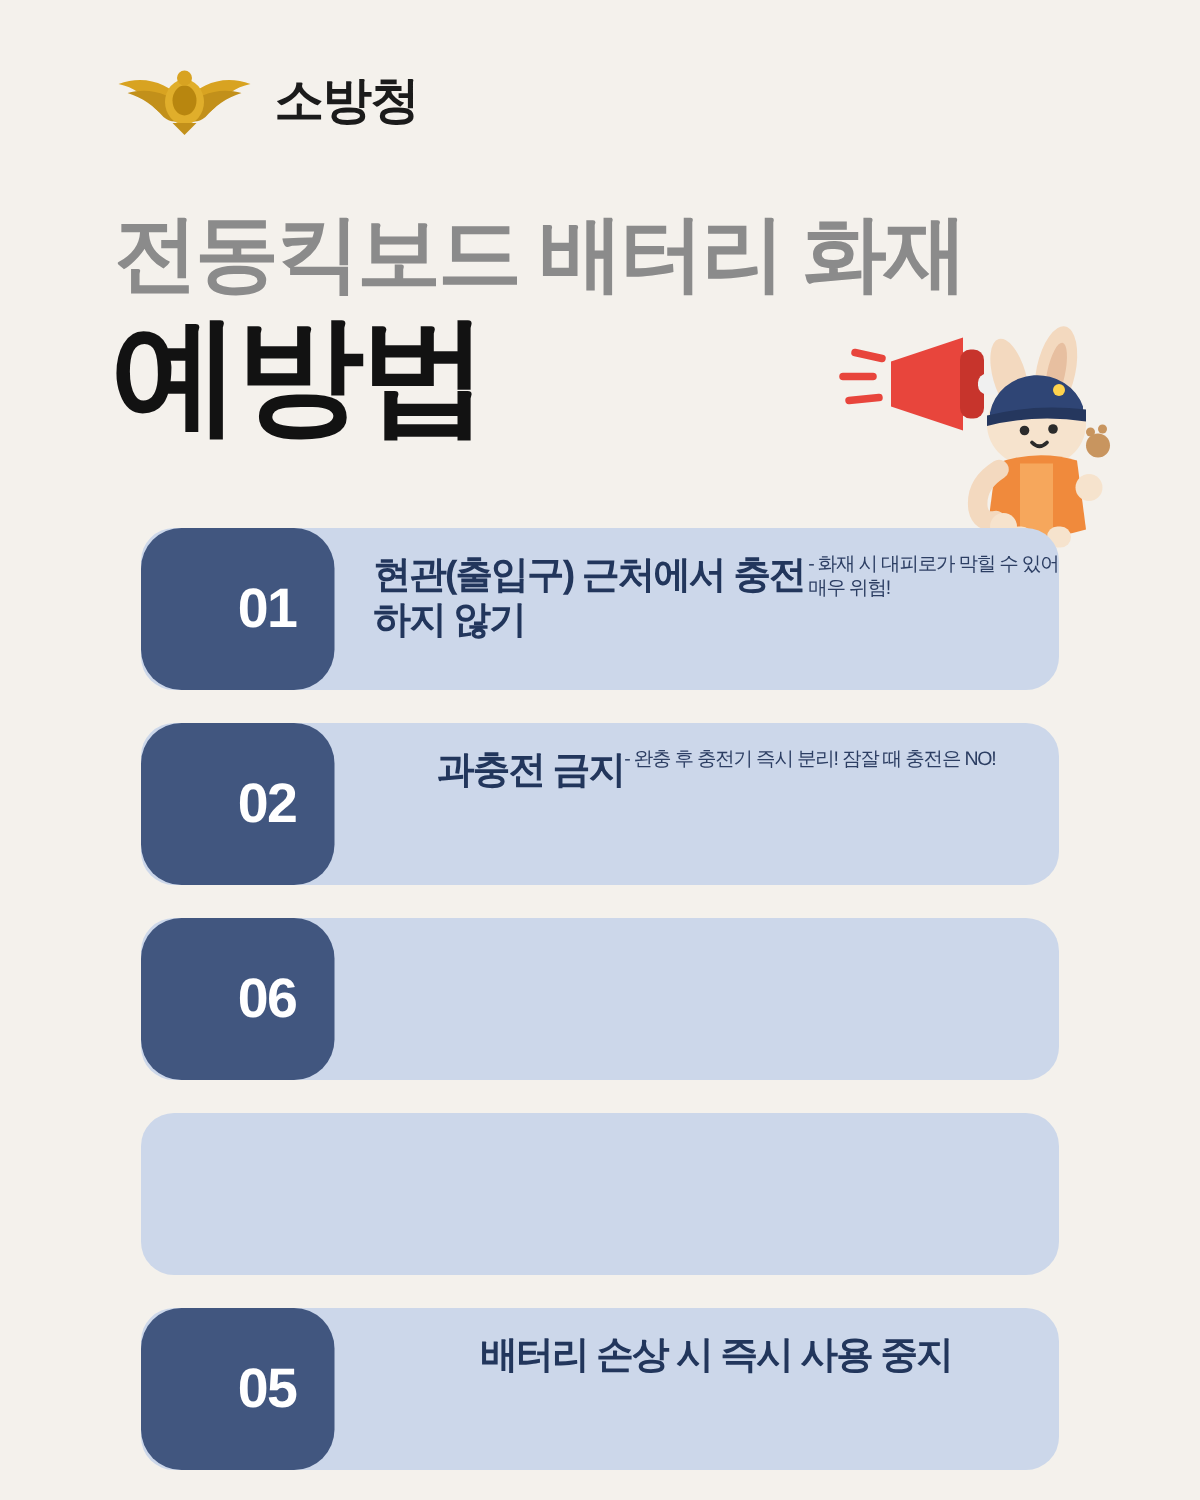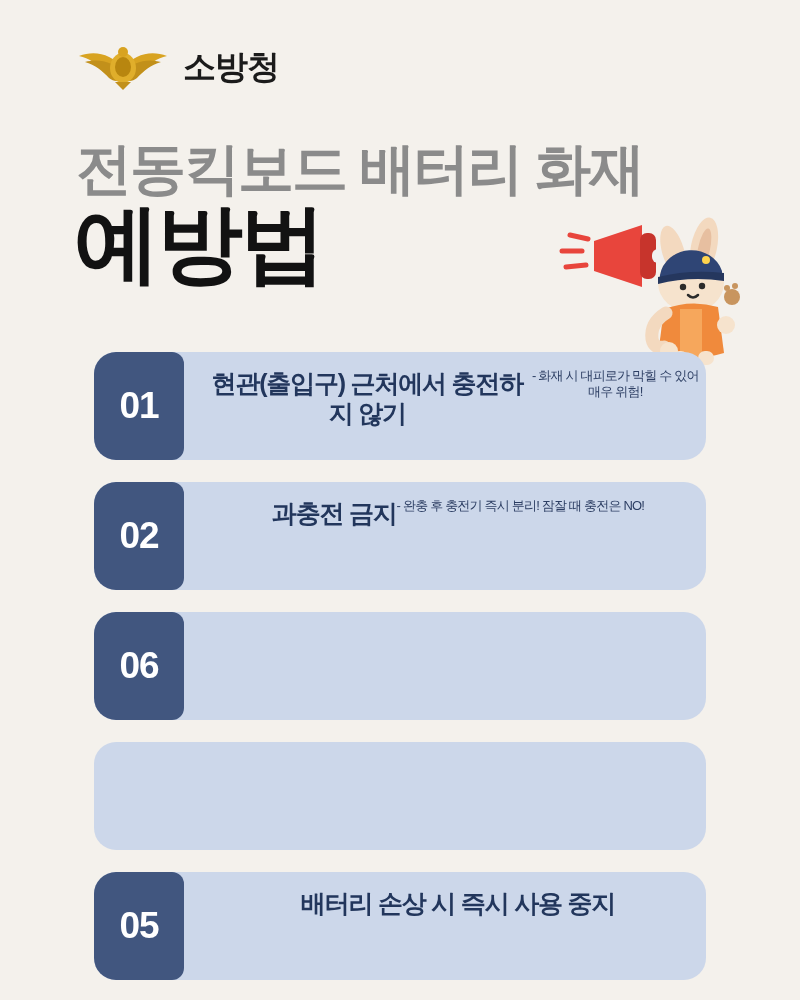--- a/index.html
+++ b/index.html
@@ -13,21 +13,20 @@
     font-family: "Liberation Sans", "DejaVu Sans", sans-serif;
     overflow: hidden;
     position: relative;
   }
 
   .page {
     position: relative;
     width: 800px;
     height: 1000px;
     box-sizing: border-box;
-    text-align: center;
   }
 
   
   .brand {
     position: absolute;
     top: 38px;
     left: 75px;
     display: flex;
     align-items: center;
     gap: 12px;
@@ -60,21 +59,20 @@
   .title-main {
     position: absolute;
     top: 205px;
     left: 74px;
     font-size: 86px;
     font-weight: bold;
     letter-spacing: -3px;
     color: #121212;
     line-height: 1.05;
     white-space: nowrap;
-    font-family: Liberation Mono, monospace;
   }
 
   
   .mascot {
     position: absolute;
     left: 556px;
     top: 205px;
     width: 190px;
     height: 165px;
   }
@@ -95,28 +93,29 @@
     background: #ccd7ea;
     border-radius: 22px;
     display: flex;
     align-items: stretch;
     overflow: hidden;
   }
   .tip-num {
     width: 90px;
     flex: 0 0 90px;
     background: #41567f;
-    border-radius: 12px;
+    border-radius: 27px;
     color: #ffffff;
     font-size: 37px;
     font-weight: bold;
     letter-spacing: -1px;
     display: flex;
     align-items: center;
     justify-content: center;
+    padding-left: 39px;
   }
   .tip-body {
     flex: 1 1 auto;
     padding: 16px 0 0 26px;
     display: flex;
     justify-content: center;
   }
   .tip-title {
     font-size: 25px;
     font-weight: bold;

